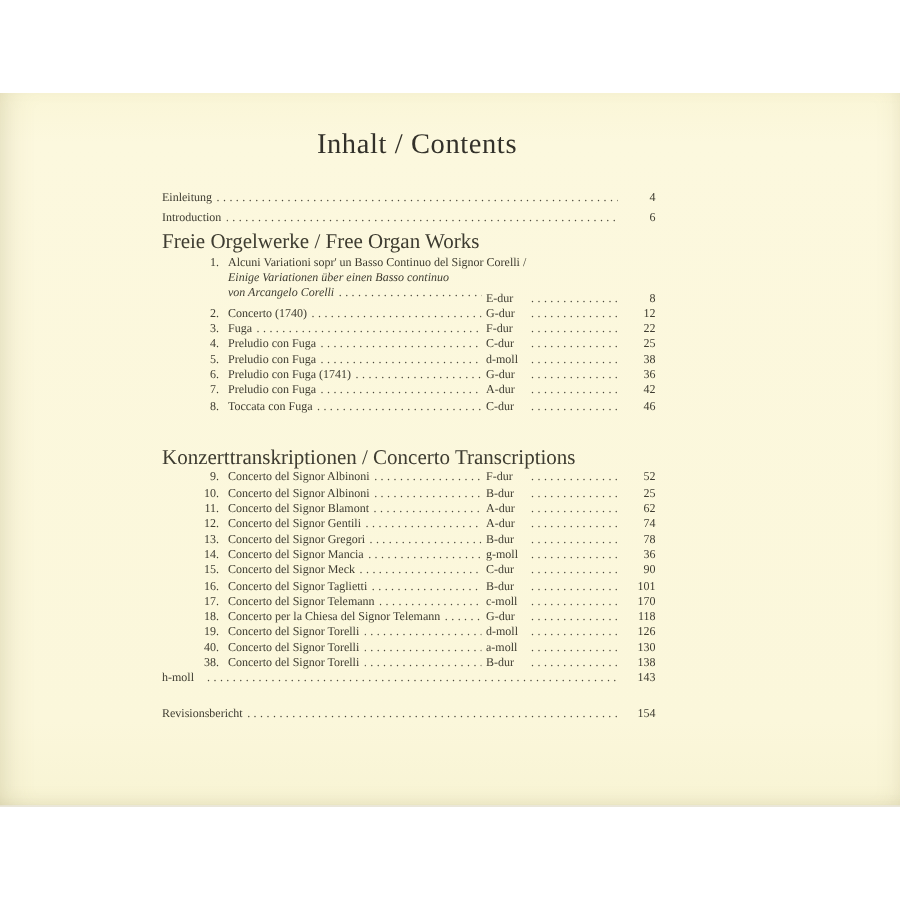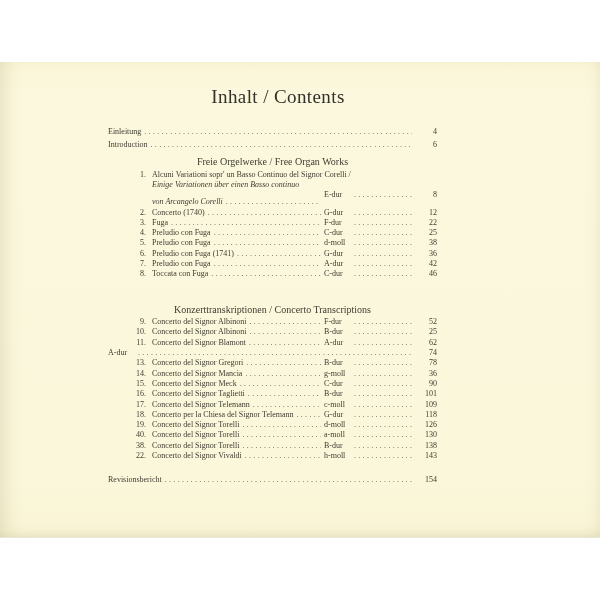--- a/index.html
+++ b/index.html
@@ -35,39 +35,39 @@
     color: #3e3c31;
   }
 
   .row {
     display: flex; align-items: baseline;
     font-size: 8px; line-height: 10.3px;
     white-space: nowrap;
   }
   .fm .row, .bm .row { line-height: 12.6px; }
 
-  .rleft { display: flex; align-items: flex-start; width: 216px; flex: none; overflow: hidden; }
+  .rleft { display: flex; align-items: flex-end; width: 216px; flex: none; overflow: hidden; }
   .num   { width: 38px; flex: none; text-align: right; margin-right: 6px; }
   .ttl   { flex: none; }
   .lbl   { flex: none; }
   .ital  { font-style: italic; }
 
   .lead {
     flex: 1 1 auto; overflow: hidden; white-space: nowrap;
     min-width: 6px; margin: 0 3px;
     color: #4b493c;
   }
   .lead::after {
     content: "..........................................................................................";
     letter-spacing: 2.3px;
   }
   .key  { flex: none; min-width: 27px; }
   .pg   { flex: none; width: 22px; text-align: right; }
 
-  .heading { font-size: 10px; line-height: 10.5px; white-space: nowrap; text-align: center; }
+  .heading { font-size: 14px; line-height: 10.5px; white-space: nowrap; }
   .sec-1 .heading { margin-top: 6px; }
   .sec-1 .items   { margin-top: 2px; }
   .sec-2 .heading { margin-top: 25px; }
   .sec-2 .items   { margin-top: 2px; }
   .bm { margin-top: 12.6px; }
 
   .cont-line { }
 </style>
 </head>
 <body>
@@ -213,20 +213,25 @@
               <span class="rleft">
                 <span class="num">11.</span>
                 <span class="ttl">Concerto del Signor Blamont</span>
                 <span class="lead"></span>
               </span>
               <span class="key">A-dur</span>
               <span class="lead"></span>
               <span class="pg">62</span>
             </div>
             <div class="row">
+              <span class="rleft">
+                <span class="num">12.</span>
+                <span class="ttl">Concerto del Signor Gentili</span>
+                <span class="lead"></span>
+              </span>
               <span class="key">A-dur</span>
               <span class="lead"></span>
               <span class="pg">74</span>
             </div>
             <div class="row">
               <span class="rleft">
                 <span class="num">13.</span>
                 <span class="ttl">Concerto del Signor Gregori</span>
                 <span class="lead"></span>
               </span>
@@ -265,21 +270,21 @@
               <span class="pg">101</span>
             </div>
             <div class="row">
               <span class="rleft">
                 <span class="num">17.</span>
                 <span class="ttl">Concerto del Signor Telemann</span>
                 <span class="lead"></span>
               </span>
               <span class="key">c-moll</span>
               <span class="lead"></span>
-              <span class="pg">109</span>
+              <span class="pg">170</span>
             </div>
             <div class="row">
               <span class="rleft">
                 <span class="num">18.</span>
                 <span class="ttl">Concerto per la Chiesa del Signor Telemann</span>
                 <span class="lead"></span>
               </span>
               <span class="key">G-dur</span>
               <span class="lead"></span>
               <span class="pg">118</span>
@@ -308,25 +313,20 @@
               <span class="rleft">
                 <span class="num">38.</span>
                 <span class="ttl">Concerto del Signor Torelli</span>
                 <span class="lead"></span>
               </span>
               <span class="key">B-dur</span>
               <span class="lead"></span>
               <span class="pg">138</span>
             </div>
             <div class="row">
-              <span class="rleft">
-                <span class="num">22.</span>
-                <span class="ttl">Concerto del Signor Vivaldi</span>
-                <span class="lead"></span>
-              </span>
               <span class="key">h-moll</span>
               <span class="lead"></span>
               <span class="pg">143</span>
             </div>
           </div>
       </div>
 
       <div class="bm">
           <div class="row">
             <span class="lbl">Revisionsbericht</span>

